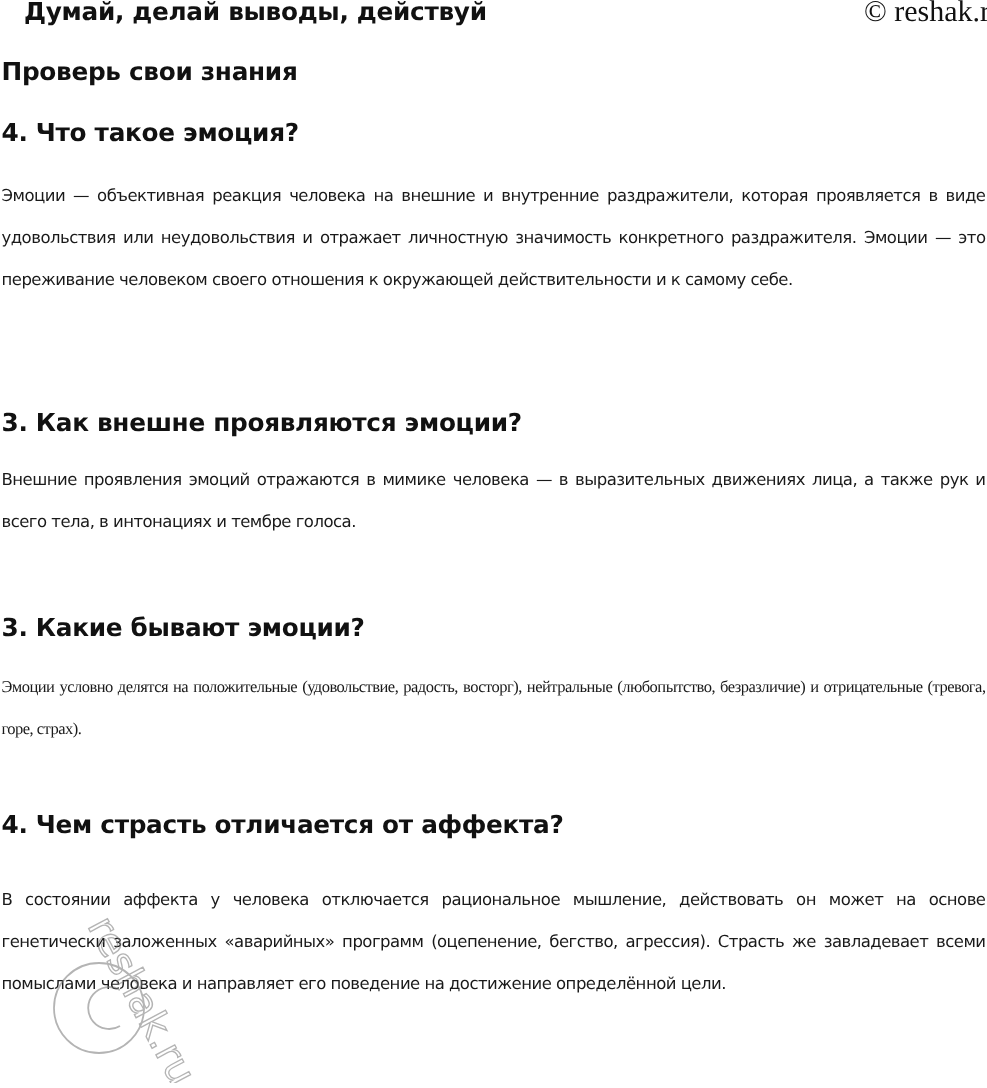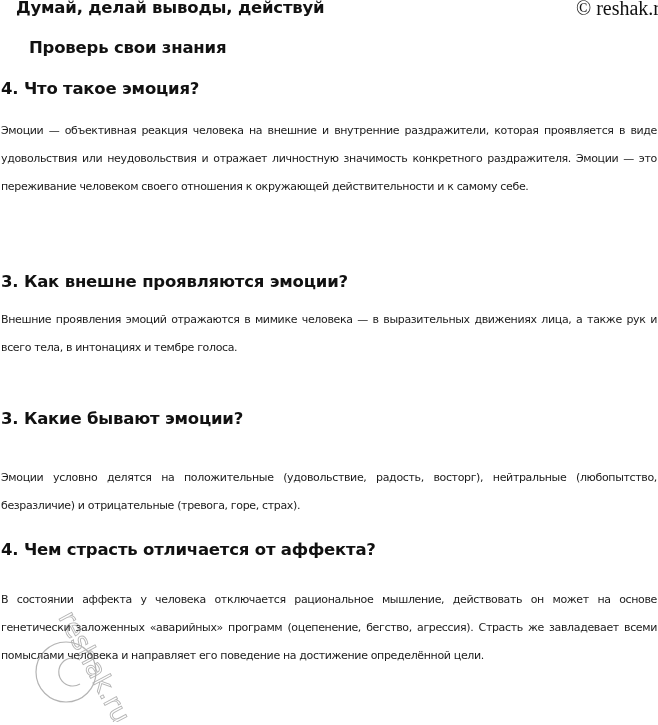--- a/index.html
+++ b/index.html
@@ -83,30 +83,30 @@
 </head>
 <body>
 
 <div class="page">
 
   <div class="header-row">
     <div class="section-title">Думай, делай выводы, действуй</div>
     <div class="copyright">© reshak.ru</div>
   </div>
 
-  <div class="heading" style="top:38px;padding-left:28px;">Проверь свои знания</div>
+  <div class="heading" style="top:38px;">Проверь свои знания</div>
 
   <div class="heading" style="top:79px;">4. Что такое эмоция?</div>
   <div class="para" style="top:117px;">Эмоции — объективная реакция человека на внешние и внутренние раздражители, которая проявляется в виде удовольствия или неудовольствия и отражает личностную значимость конкретного раздражителя. Эмоции — это переживание человеком своего отношения к окружающей действительности и к самому себе.</div>
 
   <div class="heading" style="top:272px;">3. Как внешне проявляются эмоции?</div>
   <div class="para" style="top:306px;">Внешние проявления эмоций отражаются в мимике человека — в выразительных движениях лица, а также рук и всего тела, в интонациях и тембре голоса.</div>
 
   <div class="heading" style="top:409px;">3. Какие бывают эмоции?</div>
-  <div class="para" style="top:464px;">Эмоции условно делятся на положительные (удовольствие, радость, восторг), нейтральные (любопытство, безразличие) и отрицательные (тревога, горе, страх).</div>
+  <div class="para" style="top:444px;font-family:Liberation Serif, serif;">Эмоции условно делятся на положительные (удовольствие, радость, восторг), нейтральные (любопытство, безразличие) и отрицательные (тревога, горе, страх).</div>
 
   <div class="heading" style="top:520px;margin-top:20px;">4. Чем страсть отличается от аффекта?</div>
   <div class="para" style="top:586px;">В состоянии аффекта у человека отключается рациональное мышление, действовать он может на основе генетически заложенных «аварийных» программ (оцепенение, бегство, агрессия). Страсть же завладевает всеми помыслами человека и направляет его поведение на достижение определённой цели.</div>
 
   <svg class="watermark" viewBox="0 0 110 150">
     <g fill="none" stroke="#777" stroke-width="1.2">
       <circle cx="38" cy="100" r="30"></circle>
       <path d="M52 88 A14 14 0 1 0 52 112"></path>
     </g>
     <text x="0" y="0" font-family="DejaVu Sans, sans-serif" font-size="26" fill="none" stroke="#777" stroke-width="0.9" transform="translate(30,45) rotate(62)">reshak.ru</text>

